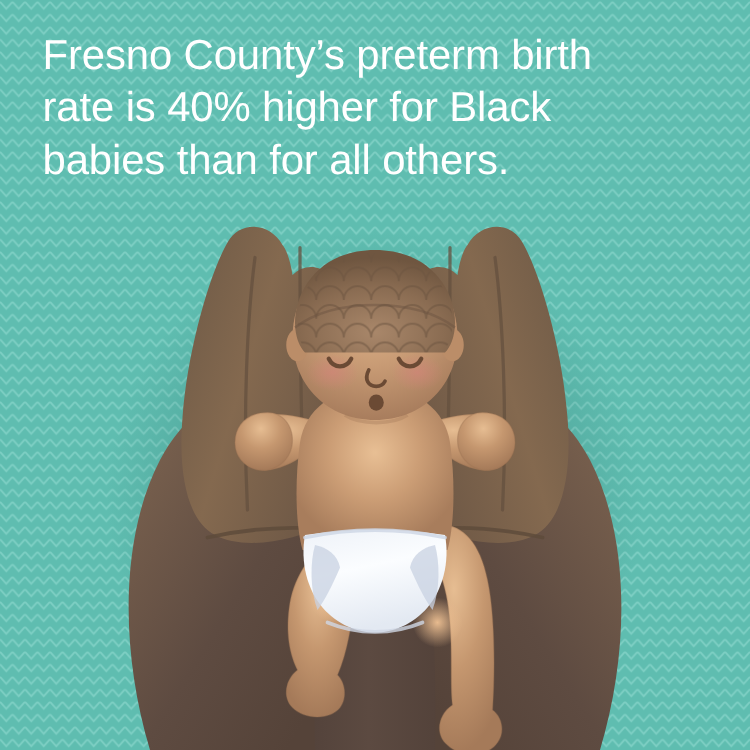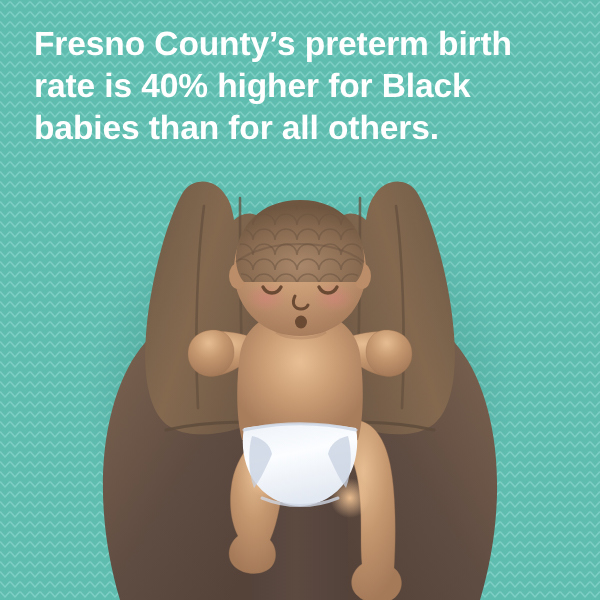--- a/index.html
+++ b/index.html
@@ -27,21 +27,21 @@
   }
   #headline {
     position: absolute;
     left: 34px;
     top: 24px;
     width: 540px;
     color: #ffffff;
     font-family: "Liberation Sans", sans-serif;
     font-size: 33.5px;
     line-height: 42px;
-    font-weight: 700;
+    font-weight: 400;
     letter-spacing: -0.1px;
     white-space: pre-line;
     text-rendering: geometricPrecision;
     pointer-events: none;
   }
 </style>
 </head>
 <body>
 
 <div id="infographic">

